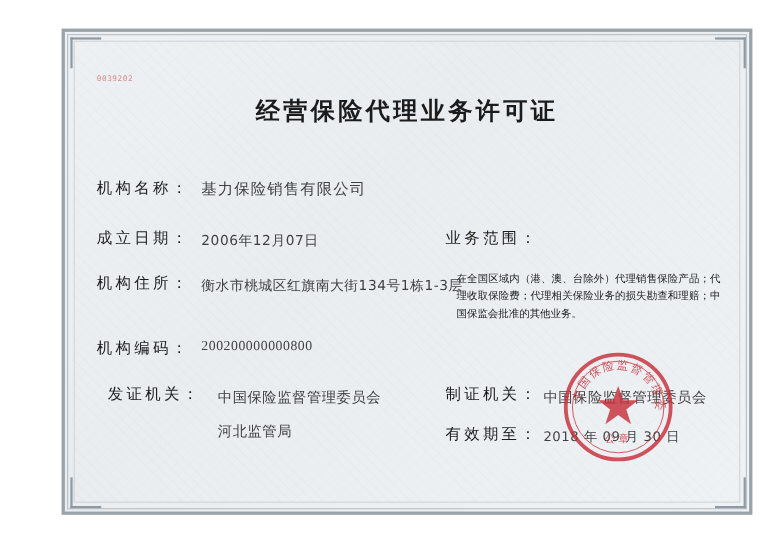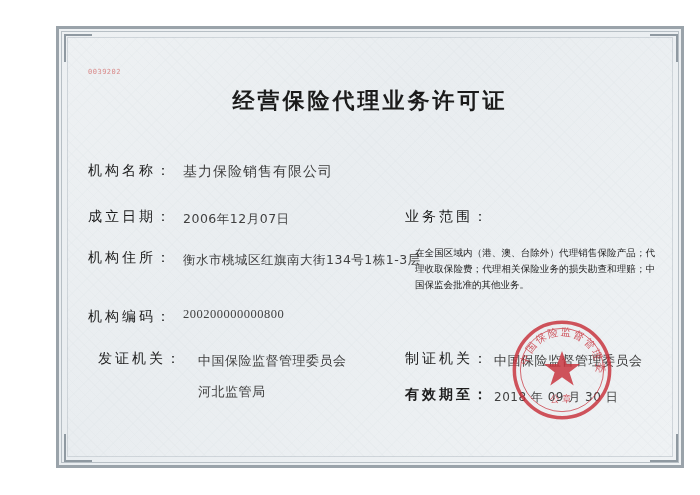--- a/index.html
+++ b/index.html
@@ -179,21 +179,21 @@
   <div class="label" style="left:68px; top:308px;">机构编码：</div>
   <div class="value" style="left:163px; top:307px;font-family:Liberation Serif, serif;">200200000000800</div>
 
   <div class="label" style="left:78px; top:350px;">发证机关：</div>
   <div class="value" style="left:178px; top:352px; font-size:13px;">中国保险监督管理委员会</div>
   <div class="value" style="left:178px; top:383px; font-size:13px;">河北监管局</div>
 
   <div class="label" style="left:385px; top:350px;">制证机关：</div>
   <div class="value" style="left:474px; top:352px; font-size:13px;">中国保险监督管理委员会</div>
 
-  <div class="label" style="left:385px; top:386px;font-weight:bold;">有效期至：</div>
+  <div class="label" style="left:385px; top:386px;">有效期至：</div>
   <div class="value" style="left:474px; top:389px; font-size:12px;">2018 年 09 月 30 日</div>
 
   <svg class="seal" viewBox="0 0 120 120">
     <circle cx="60" cy="60" r="55" fill="none" stroke="#c8303a" stroke-width="4"></circle>
     <circle cx="60" cy="60" r="48" fill="none" stroke="#c8303a" stroke-width="1"></circle>
     <path id="sealArc" d="M 60,60 m -40,0 a 40,40 0 1,1 80,0" fill="none" stroke="none"></path>
     <text fill="#c8303a" font-size="12" font-family="'DejaVu Sans','Liberation Sans',sans-serif" letter-spacing="2">
       <textPath href="#sealArc" startOffset="4%">中国保险监督管理委员会</textPath>
     </text>
     <polygon points="60,38 65.5,53 81,53 68.5,62.5 73.5,78 60,68.5 46.5,78 51.5,62.5 39,53 54.5,53" fill="#c8303a"></polygon>

